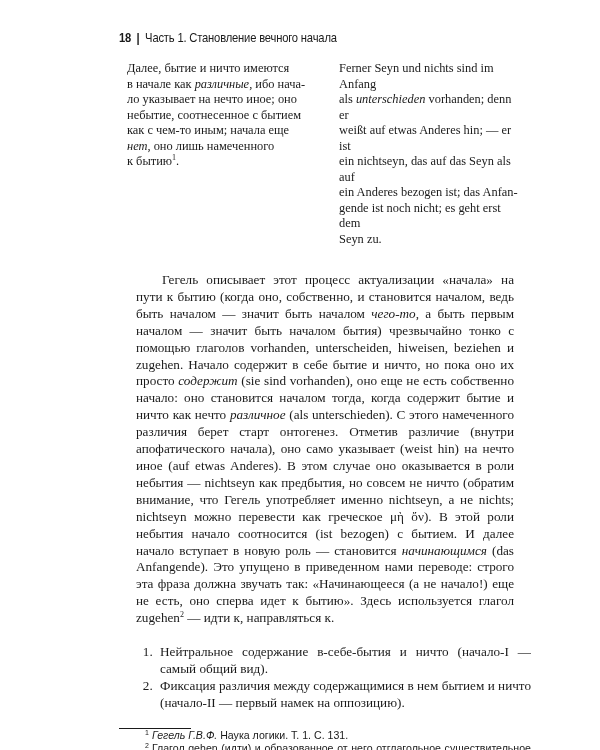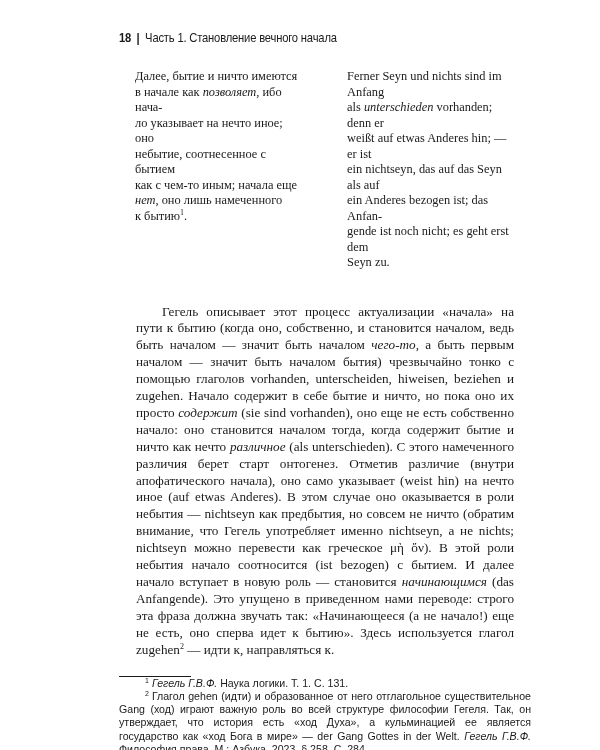--- a/index.html
+++ b/index.html
@@ -5,21 +5,21 @@
   html, body { margin: 0; padding: 0; background: #ffffff; }
   body { width: 600px; height: 750px; position: relative; overflow: hidden; color: #1a1a1a; }
   .page { position: absolute; left: 119px; top: 30px; width: 412px; }
   .running-head { font-family: "Liberation Sans", sans-serif; font-size: 12.2px; height: 16px; line-height: 16px; letter-spacing: -0.2px; transform: scaleX(0.92); transform-origin: left; white-space: nowrap; }
   .running-head .num { font-weight: bold; }
   .running-head .bar { font-weight: bold; margin: 0 6px; }
   .quote-cols { display: flex; justify-content: space-between; margin-top: 7px; }
   .quote-col { font-family: "Liberation Serif", serif; font-size: 12.4px; line-height: 15.5px; }
   .quote-col.ru { width: 200px; }
   .quote-col.de { width: 200px; }
-  .quote-col p { margin: 16px; white-space: pre-line; }
+  .quote-col p { margin: 8px; white-space: pre-line; }
   .body-text { margin-top: 12px; font-family: "Liberation Serif", serif; font-size: 13.2px; line-height: 16.9px; text-align: justify; }
   .body-text p { margin: 17px; text-indent: 26px; }
   ol.moments { margin: 1px 0 0 0; padding-left: 37px; font-family: "Liberation Serif", serif; font-size: 13.2px; line-height: 16.9px; }
   ol.moments li { padding-left: 4px; text-align: justify; }
   sup { font-size: 8px; line-height: 0; vertical-align: 5px; }
   .fn-rule { width: 72px; height: 0; border-top: 1px solid #1a1a1a; margin-top: 16px; }
   .footnotes { font-family: Liberation Sans, sans-serif; font-size: 10.6px; line-height: 13.3px; text-align: justify; }
   .footnotes p { margin: 0; text-indent: 26px; }
   .footnotes sup { font-size: 7px; vertical-align: 4px; margin-right: 3px; }
   i { font-style: italic; }
@@ -29,40 +29,44 @@
 
 <div class="page">
 
   <div class="running-head">
     <span class="num">18</span><span class="bar">|</span><span>Часть 1. Становление вечного начала</span>
   </div>
 
   <div class="quote-cols">
     <div class="quote-col ru">
       <p><span>Далее, бытие и ничто имеются
-в начале как </span><i>позволяет</i><span>, ибо нача-
+в начале как </span><i>различные</i><span>, ибо нача-
 ло указывает на нечто иное; оно
 небытие, соотнесенное с бытием
 как с чем-то иным; начала еще
 </span><i>нет</i><span>, оно лишь намеченного
 к бытию</span><sup>1</sup><span>.</span></p>
     </div>
     <div class="quote-col de">
       <p><span>Ferner Seyn und nichts sind im Anfang
 als </span><i>unterschieden</i><span> vorhanden; denn er
 weißt auf etwas Anderes hin; — er ist
 ein nichtseyn, das auf das Seyn als auf
 ein Anderes bezogen ist; das Anfan-
 gende ist noch nicht; es geht erst dem
 Seyn zu.</span></p>
     </div>
   </div>
 
   <div class="body-text">
     <p><span>Гегель описывает этот процесс актуализации «начала» на пути к бытию (когда оно, собственно, и становится началом, ведь быть началом — значит быть началом </span><i>чего-то</i><span>, а быть первым началом — значит быть началом бытия) чрезвычайно тонко с помощью глаголов vorhanden, unterscheiden, hiweisen, beziehen и zugehen. Начало содержит в себе бытие и ничто, но пока оно их просто </span><i>содержит</i><span> (sie sind vorhanden), оно еще не есть собственно начало: оно становится началом тогда, когда содержит бытие и ничто как нечто </span><i>различное</i><span> (als unterschieden). С этого намеченного различия берет старт онтогенез. Отметив различие (внутри апофатического начала), оно само указывает (weist hin) на нечто иное (auf etwas Anderes). В этом случае оно оказывается в роли небытия — nichtseyn как предбытия, но совсем не ничто (обратим внимание, что Гегель употребляет именно nichtseyn, а не nichts; nichtseyn можно перевести как греческое μὴ ὄν). В этой роли небытия начало соотносится (ist bezogen) с бытием. И далее начало вступает в новую роль — становится </span><i>начинающимся</i><span> (das Anfangende). Это упущено в приведенном нами переводе: строго эта фраза должна звучать так: «Начинающееся (а не начало!) еще не есть, оно сперва идет к бытию». Здесь используется глагол zugehen</span><sup>2</sup><span> — идти к, направляться к.</span></p>
+    <ol class="moments">
+      <li>Нейтральное содержание в-себе-бытия и ничто (начало-I — самый общий вид).</li>
+      <li>Фиксация различия между содержащимися в нем бытием и ничто (начало-II — первый намек на оппозицию).</li>
+    </ol>
   </div>
 
   <div class="fn-rule"></div>
 
   <div class="footnotes">
     <p><sup>1</sup><i>Гегель Г.В.Ф.</i><span> Наука логики. Т. 1. С. 131.</span></p>
     <p><sup>2</sup><span>Глагол gehen (идти) и образованное от него отглагольное существительное Gang (ход) играют важную роль во всей структуре философии Гегеля. Так, он утверждает, что история есть «ход Духа», а кульминацией ее является государство как «ход Бога в мире» — der Gang Gottes in der Welt. </span><i>Гегель Г.В.Ф.</i><span> Философия права. М.: Азбука, 2023. § 258. С. 284.</span></p>
   </div>
 
 </div>

